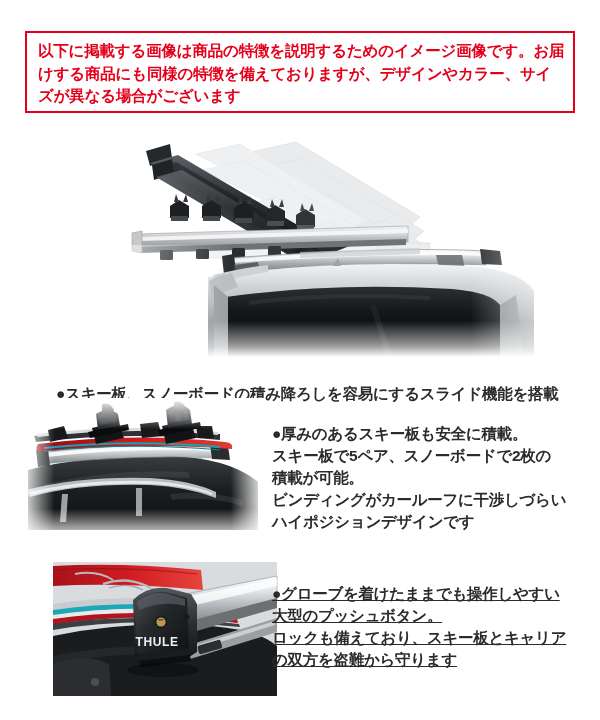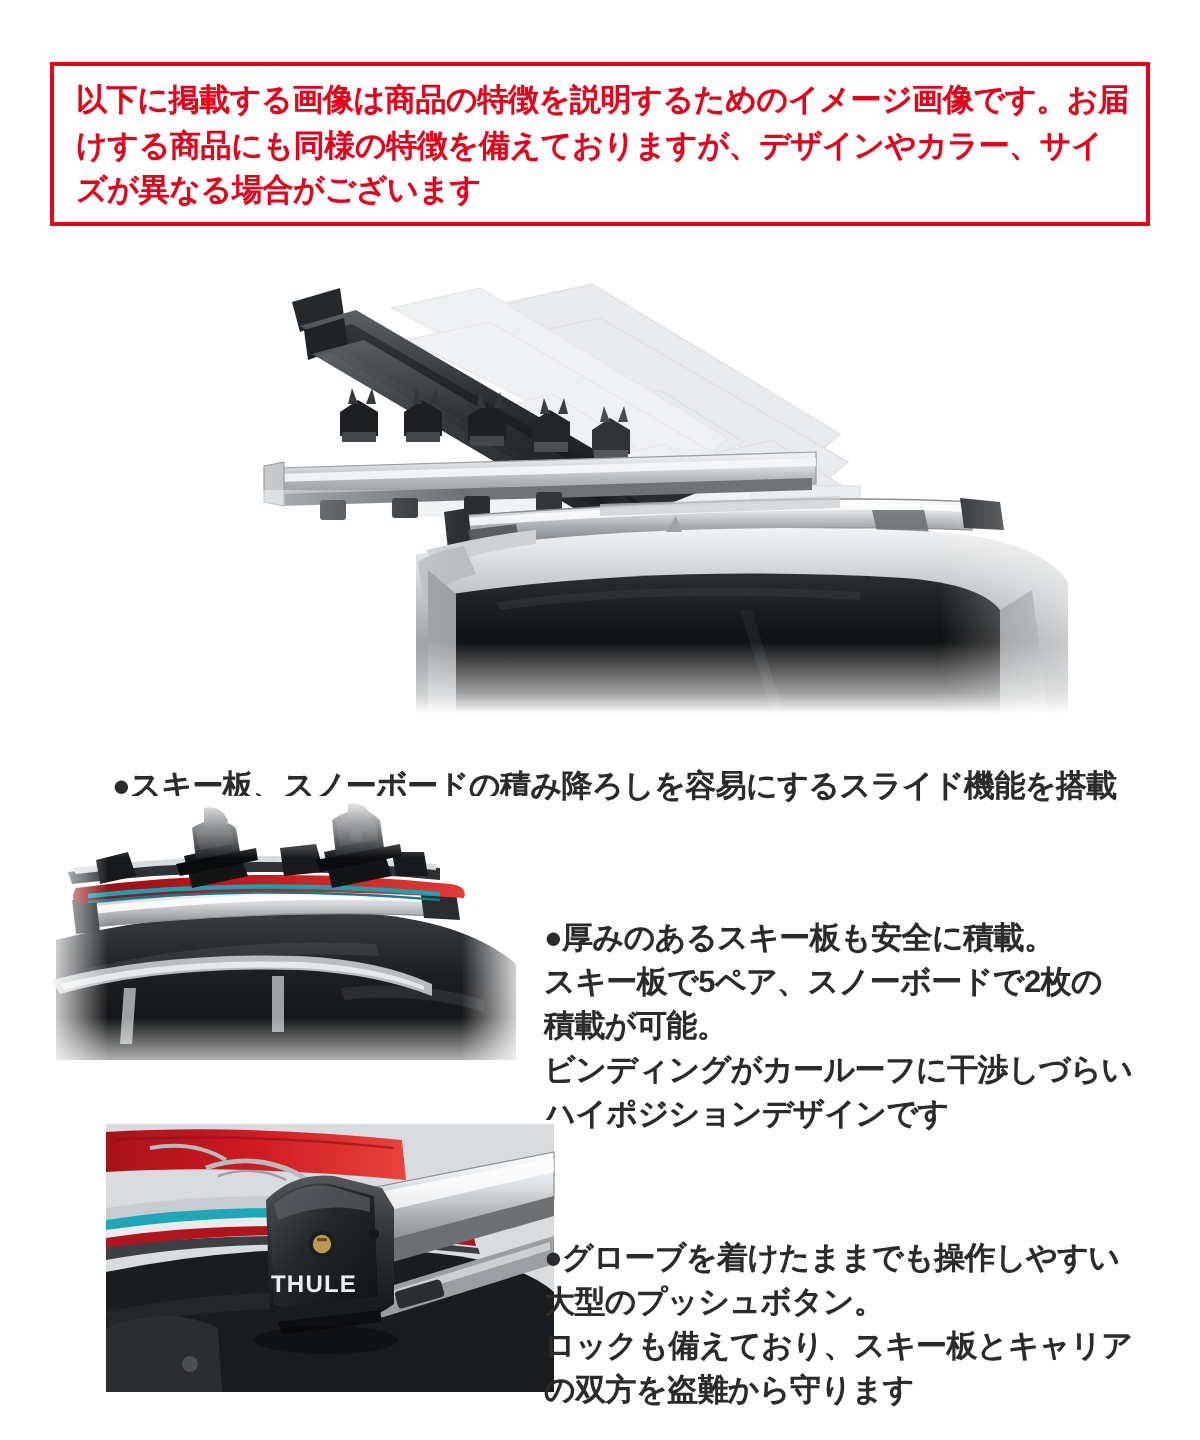--- a/index.html
+++ b/index.html
@@ -92,24 +92,24 @@
     position: absolute;
     left: 272px;
     top: 25px;
     width: 320px;
     color: #2b2b2b;
     font-size: 15.5px;
     line-height: 22px;
     font-weight: bold;
     letter-spacing: -0.3px;
     white-space: pre-wrap;
-    margin-top: 36px;
   }
   .feature-3 .feature-text {
     top: 26px;
+    text-decoration: underline;
   }
 </style>
 </head>
 <body>
 
 <div class="notice">
   <div class="notice-text">以下に掲載する画像は商品の特徴を説明するためのイメージ画像です。お届けする商品にも同様の特徴を備えておりますが、デザインやカラー、サイズが異なる場合がございます</div>
 </div>
 
 <div class="hero">

